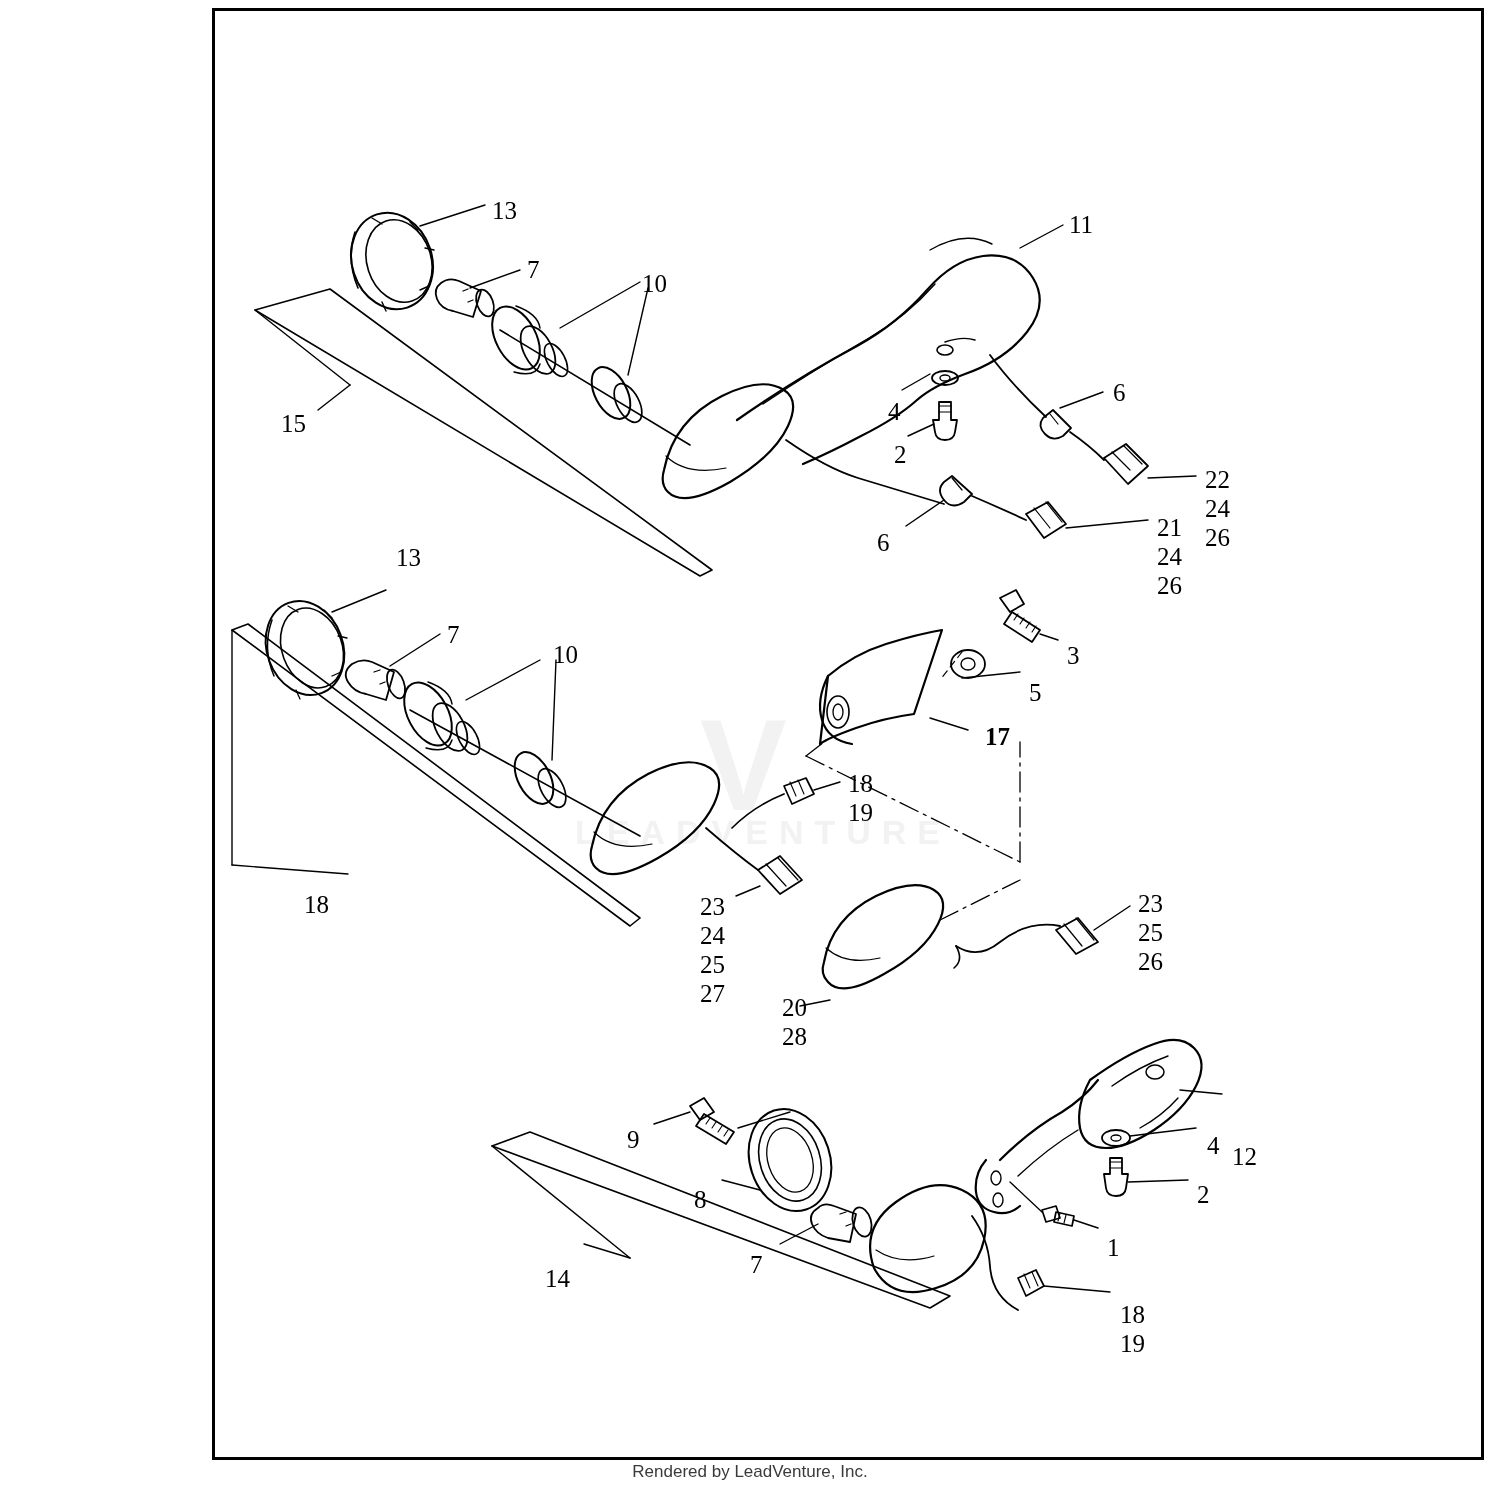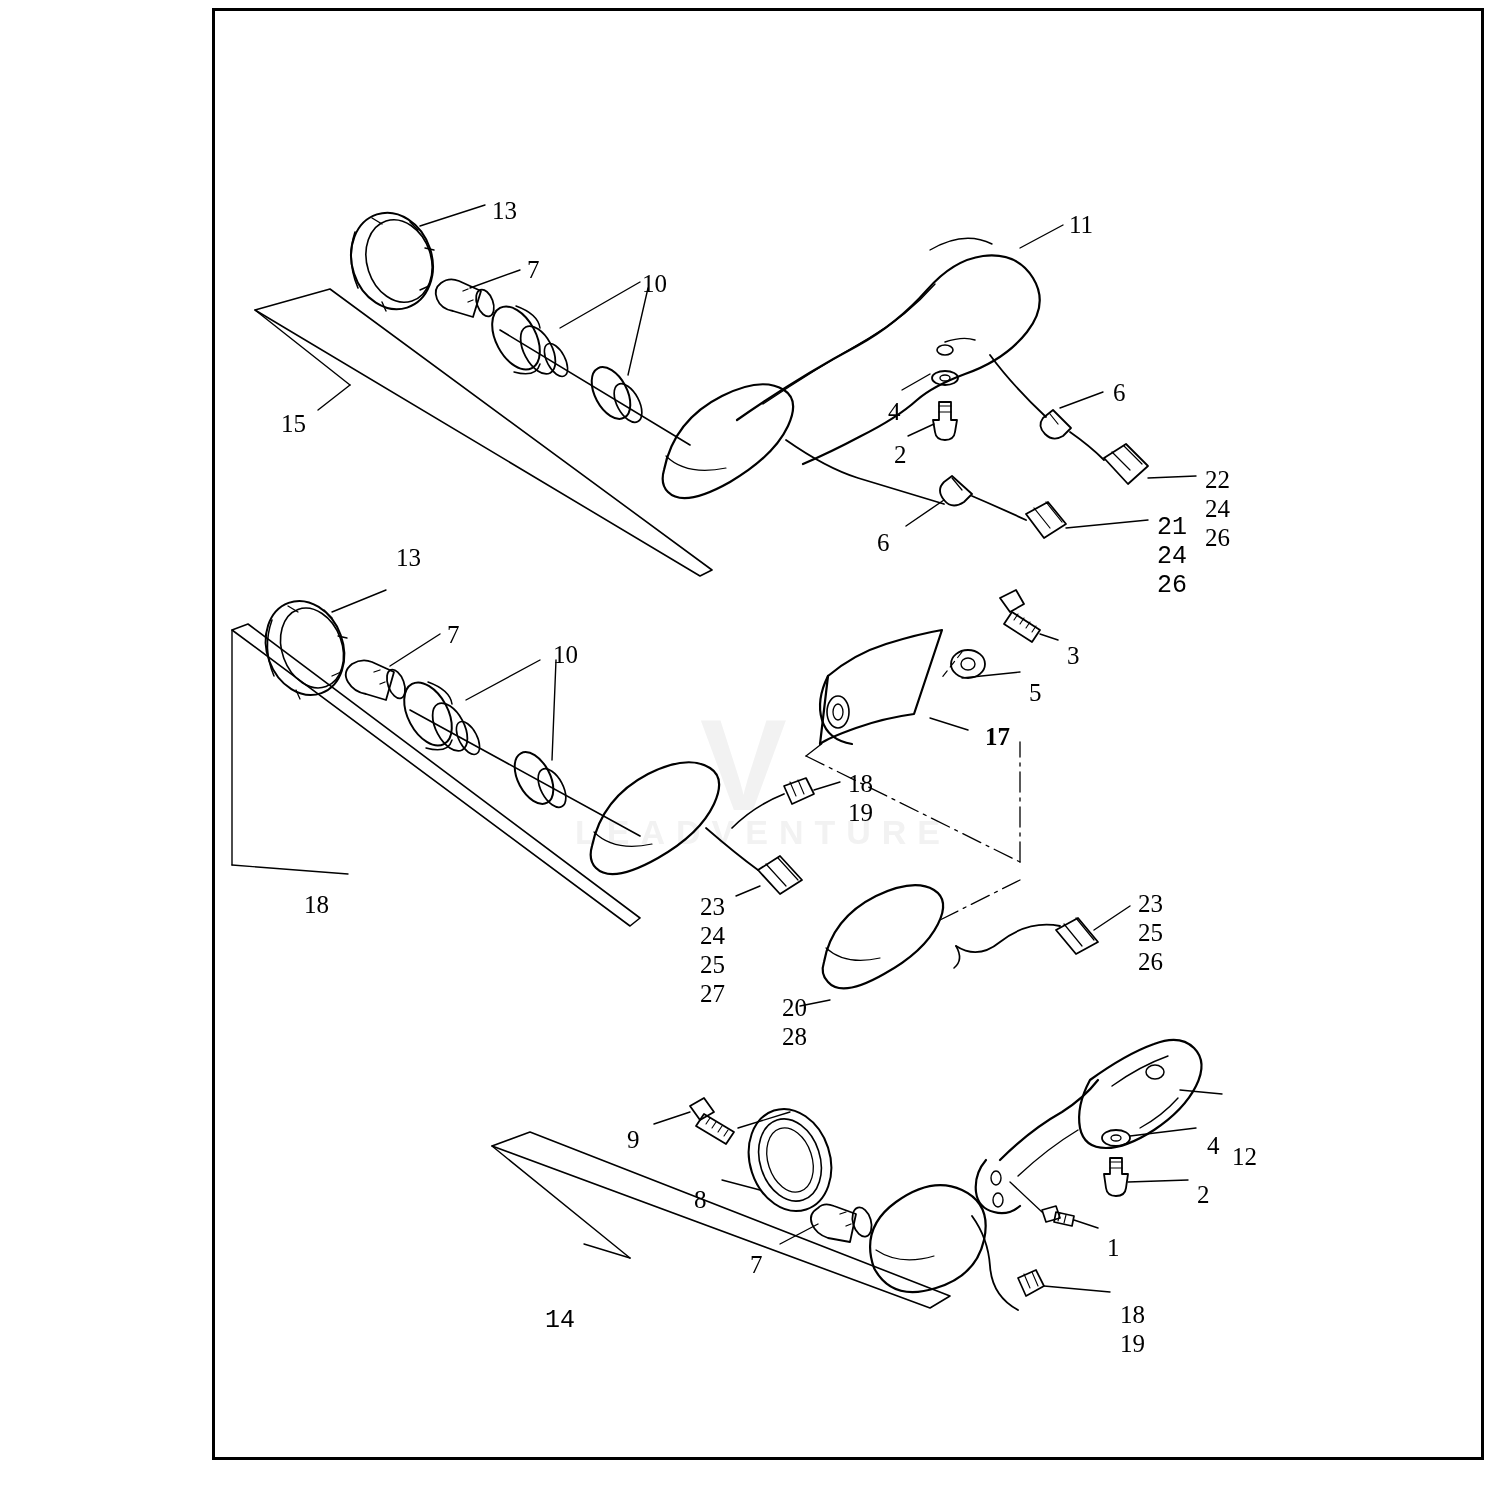--- a/index.html
+++ b/index.html
@@ -283,21 +283,21 @@
   <div class="callout" style="left:527px;top:255px;">7</div>
   <div class="callout" style="left:642px;top:269px;">10</div>
   <div class="callout" style="left:1113px;top:378px;">6</div>
   <div class="callout" style="left:888px;top:397px;">4</div>
   <div class="callout" style="left:281px;top:409px;">15</div>
   <div class="callout" style="left:894px;top:440px;">2</div>
   <div class="callout" style="left:1205px;top:465px;font-family:Liberation Serif, serif;">22
 24
 26</div>
   <div class="callout" style="left:877px;top:528px;">6</div>
-  <div class="callout" style="left:1157px;top:513px;font-family:Liberation Mono, monospace;">21
+  <div class="callout" style="left:1157px;top:513px;">21
 24
 26</div>
   <div class="callout" style="left:396px;top:543px;">13</div>
   <div class="callout" style="left:1067px;top:641px;">3</div>
   <div class="callout" style="left:447px;top:620px;">7</div>
   <div class="callout" style="left:553px;top:640px;">10</div>
   <div class="callout" style="left:1029px;top:678px;">5</div>
   <div class="callout" style="left:985px;top:722px;font-weight:bold;">17</div>
   <div class="callout" style="left:848px;top:769px;">18
 19</div>
@@ -311,18 +311,19 @@
 27</div>
   <div class="callout" style="left:770px;top:993px;margin-left:12px;">20
 28</div>
   <div class="callout" style="left:1232px;top:1102px;margin-top:40px;">12</div>
   <div class="callout" style="left:627px;top:1125px;">9</div>
   <div class="callout" style="left:1207px;top:1131px;">4</div>
   <div class="callout" style="left:694px;top:1185px;">8</div>
   <div class="callout" style="left:1197px;top:1180px;">2</div>
   <div class="callout" style="left:750px;top:1250px;">7</div>
   <div class="callout" style="left:1107px;top:1233px;">1</div>
-  <div class="callout" style="left:545px;top:1306px;font-family:Liberation Mono, monospace;">14</div>
+  <div class="callout" style="left:545px;top:1264px;">14</div>
   <div class="callout" style="left:1120px;top:1300px;">18
 19</div>
 
+  <div class="footer">Rendered by LeadVenture, Inc.</div>
 
 </div>
 
 </body></html>

